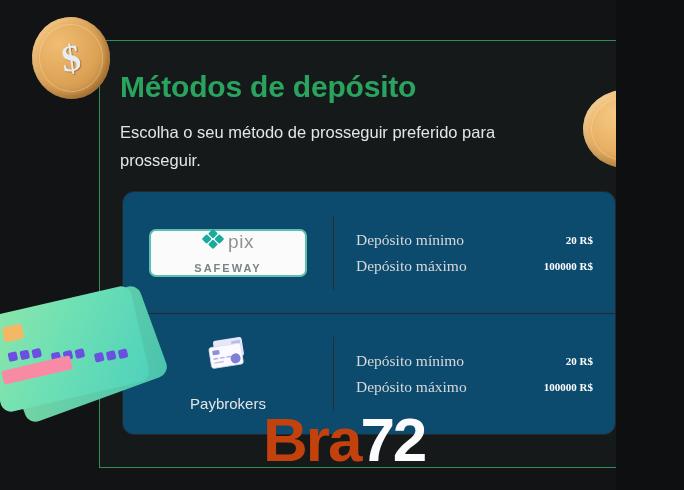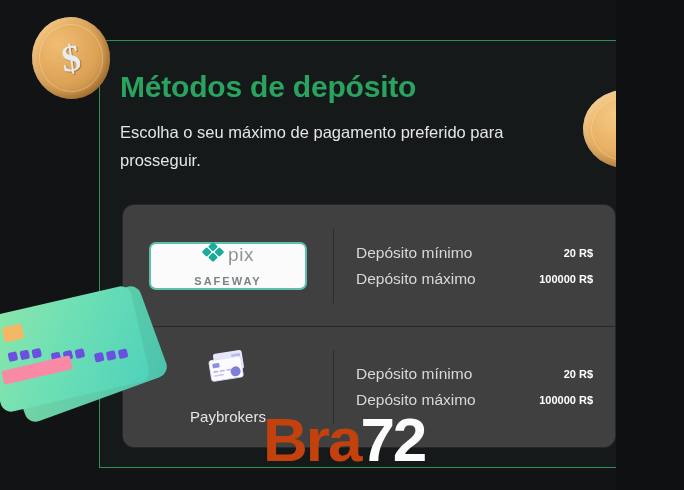--- a/index.html
+++ b/index.html
@@ -54,27 +54,27 @@
     width: 450px;
     font-size: 16.5px;
     line-height: 28px;
     color: #e3e5e6;
   }
 
   
   .methods-panel {
     position: absolute;
     left: 122px;
-    top: 204px;
+    top: 191px;
     width: 494px;
     height: 244px;
     border: 1px solid #24282a;
     border-radius: 12px;
     box-sizing: border-box;
-    background: #404040;
+    background: #0c4a6e;
   }
 
   .method-row {
     position: absolute;
     left: 0;
     width: 100%;
     height: 121px;
     display: flex;
     align-items: center;
     box-sizing: border-box;
@@ -108,20 +108,21 @@
     justify-content: center;
     padding: 0 22px 0 22px;
     box-sizing: border-box;
   }
 
   .info-line {
     display: flex;
     justify-content: space-between;
     align-items: center;
     line-height: 26px;
+    font-family: Liberation Serif, serif;
   }
   .info-label {
     font-size: 15.5px;
     color: #d6d9da;
   }
   .info-value {
     font-size: 11px;
     font-weight: bold;
     color: #ffffff;
     white-space: nowrap;
@@ -294,21 +295,21 @@
   .brand-b { color: #fcfcfc; }
 </style>
 </head>
 <body>
 
 <div id="screen">
 
   <div class="green-frame"></div>
 
   <div class="page-title">Métodos de depósito</div>
-  <div class="page-subtitle">Escolha o seu máximo de pagamento preferido para prosseguir.</div>
+  <div class="page-subtitle">Escolha o seu método de prosseguir preferido para prosseguir.</div>
 
   <div class="methods-panel">
 
     <div class="method-row row-0">
       <div class="method-logo-cell">
         <div class="pix-card">
           <div class="pix-top">
             <span>
               <svg width="22" height="20" viewBox="0 0 22 20" aria-hidden="true">
                 <g fill="#1aab9b">

